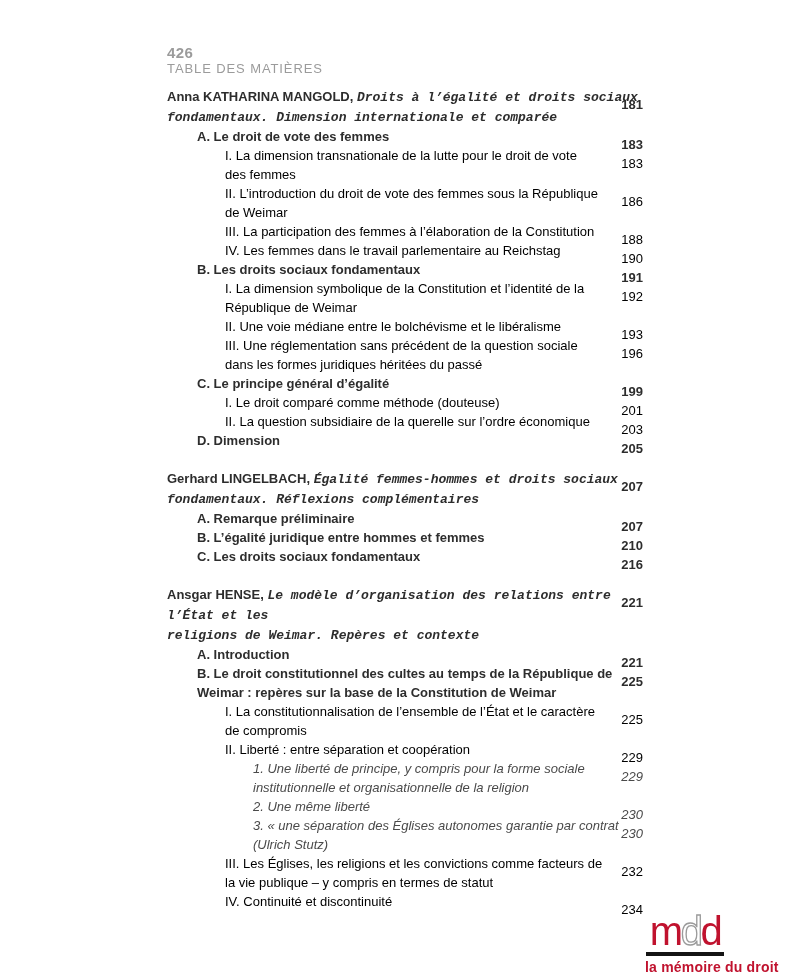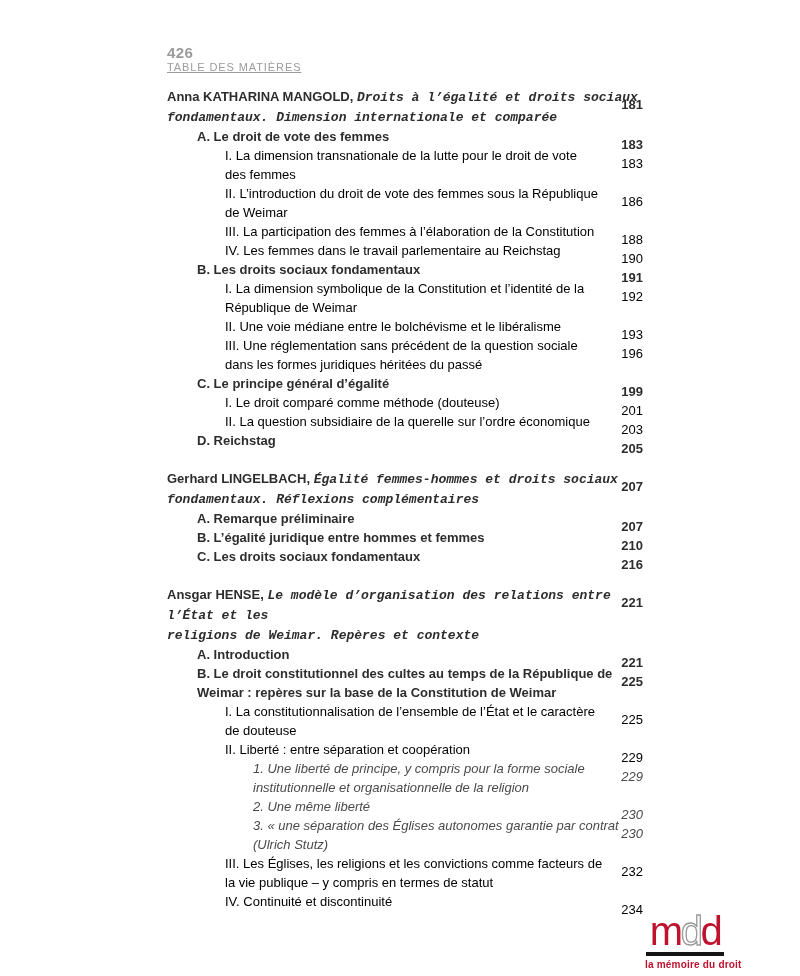--- a/index.html
+++ b/index.html
@@ -16,21 +16,21 @@
     position: absolute;
     left: 167px; top: 44px;
     width: 476px;
     display: flex;
     justify-content: space-between;
     align-items: baseline;
     color: #9b9b9b;
     flex-direction: column;
   }
   .folio { font-size: 15px; font-weight: 600; letter-spacing: 0.4px; }
-  .running-title { font-size: 11px; letter-spacing: 0.9px; font-weight: 400; text-decoration: underline; }
+  .running-title { font-size: 13px; letter-spacing: 0.9px; font-weight: 400; }
 
   
   .toc {
     position: absolute;
     left: 167px; top: 87px;
     width: 476px;
     color: #424242;
     font-size: 13px;
     line-height: 19px;
   }
@@ -65,21 +65,21 @@
     color: #c0122e;
     text-align: center;
   }
   .logo-d-outline {
     color: #ffffff;
     -webkit-text-stroke: 1.3px #9a9a9a;
   }
   .logo-bar { height: 4px; background: #141414; margin: 0 1px 3px 1px; }
   .logo-tagline {
     color: #c0122e;
-    font-size: 10px;
+    font-size: 14px;
     font-weight: 700;
     letter-spacing: 0.2px;
     white-space: nowrap;
   }
 </style>
 </head>
 <body>
 
 <div class="page-header">
   <span class="folio">426</span>
@@ -139,21 +139,21 @@
       </div>
       <div class="row level2">
         <div class="text">I. Le droit comparé comme méthode (douteuse)</div>
         <div class="page">201</div>
       </div>
       <div class="row level2">
         <div class="text">II. La question subsidiaire de la querelle sur l’ordre économique</div>
         <div class="page">203</div>
       </div>
       <div class="row level1">
-        <div class="text">D. Reichstag</div>
+        <div class="text">D. Dimension</div>
         <div class="page">205</div>
       </div>
     </div>
     <div class="section">
       <div class="row author-row">
         <div class="text"><span class="author-name">Gerhard LINGELBACH,</span> <span class="work-title">Égalité femmes-hommes et droits sociaux
 fondamentaux. Réflexions complémentaires</span></div>
         <div class="page">207</div>
       </div>
       <div class="row level1">
@@ -179,21 +179,21 @@
         <div class="text">A. Introduction</div>
         <div class="page">221</div>
       </div>
       <div class="row level1">
         <div class="text">B. Le droit constitutionnel des cultes au temps de la République de
 Weimar : repères sur la base de la Constitution de Weimar</div>
         <div class="page">225</div>
       </div>
       <div class="row level2">
         <div class="text">I. La constitutionnalisation de l’ensemble de l’État et le caractère
-de douteuse</div>
+de compromis</div>
         <div class="page">225</div>
       </div>
       <div class="row level2">
         <div class="text">II. Liberté : entre séparation et coopération</div>
         <div class="page">229</div>
       </div>
       <div class="row level3">
         <div class="text">1. Une liberté de principe, y compris pour la forme sociale
 institutionnelle et organisationnelle de la religion</div>
         <div class="page">229</div>

